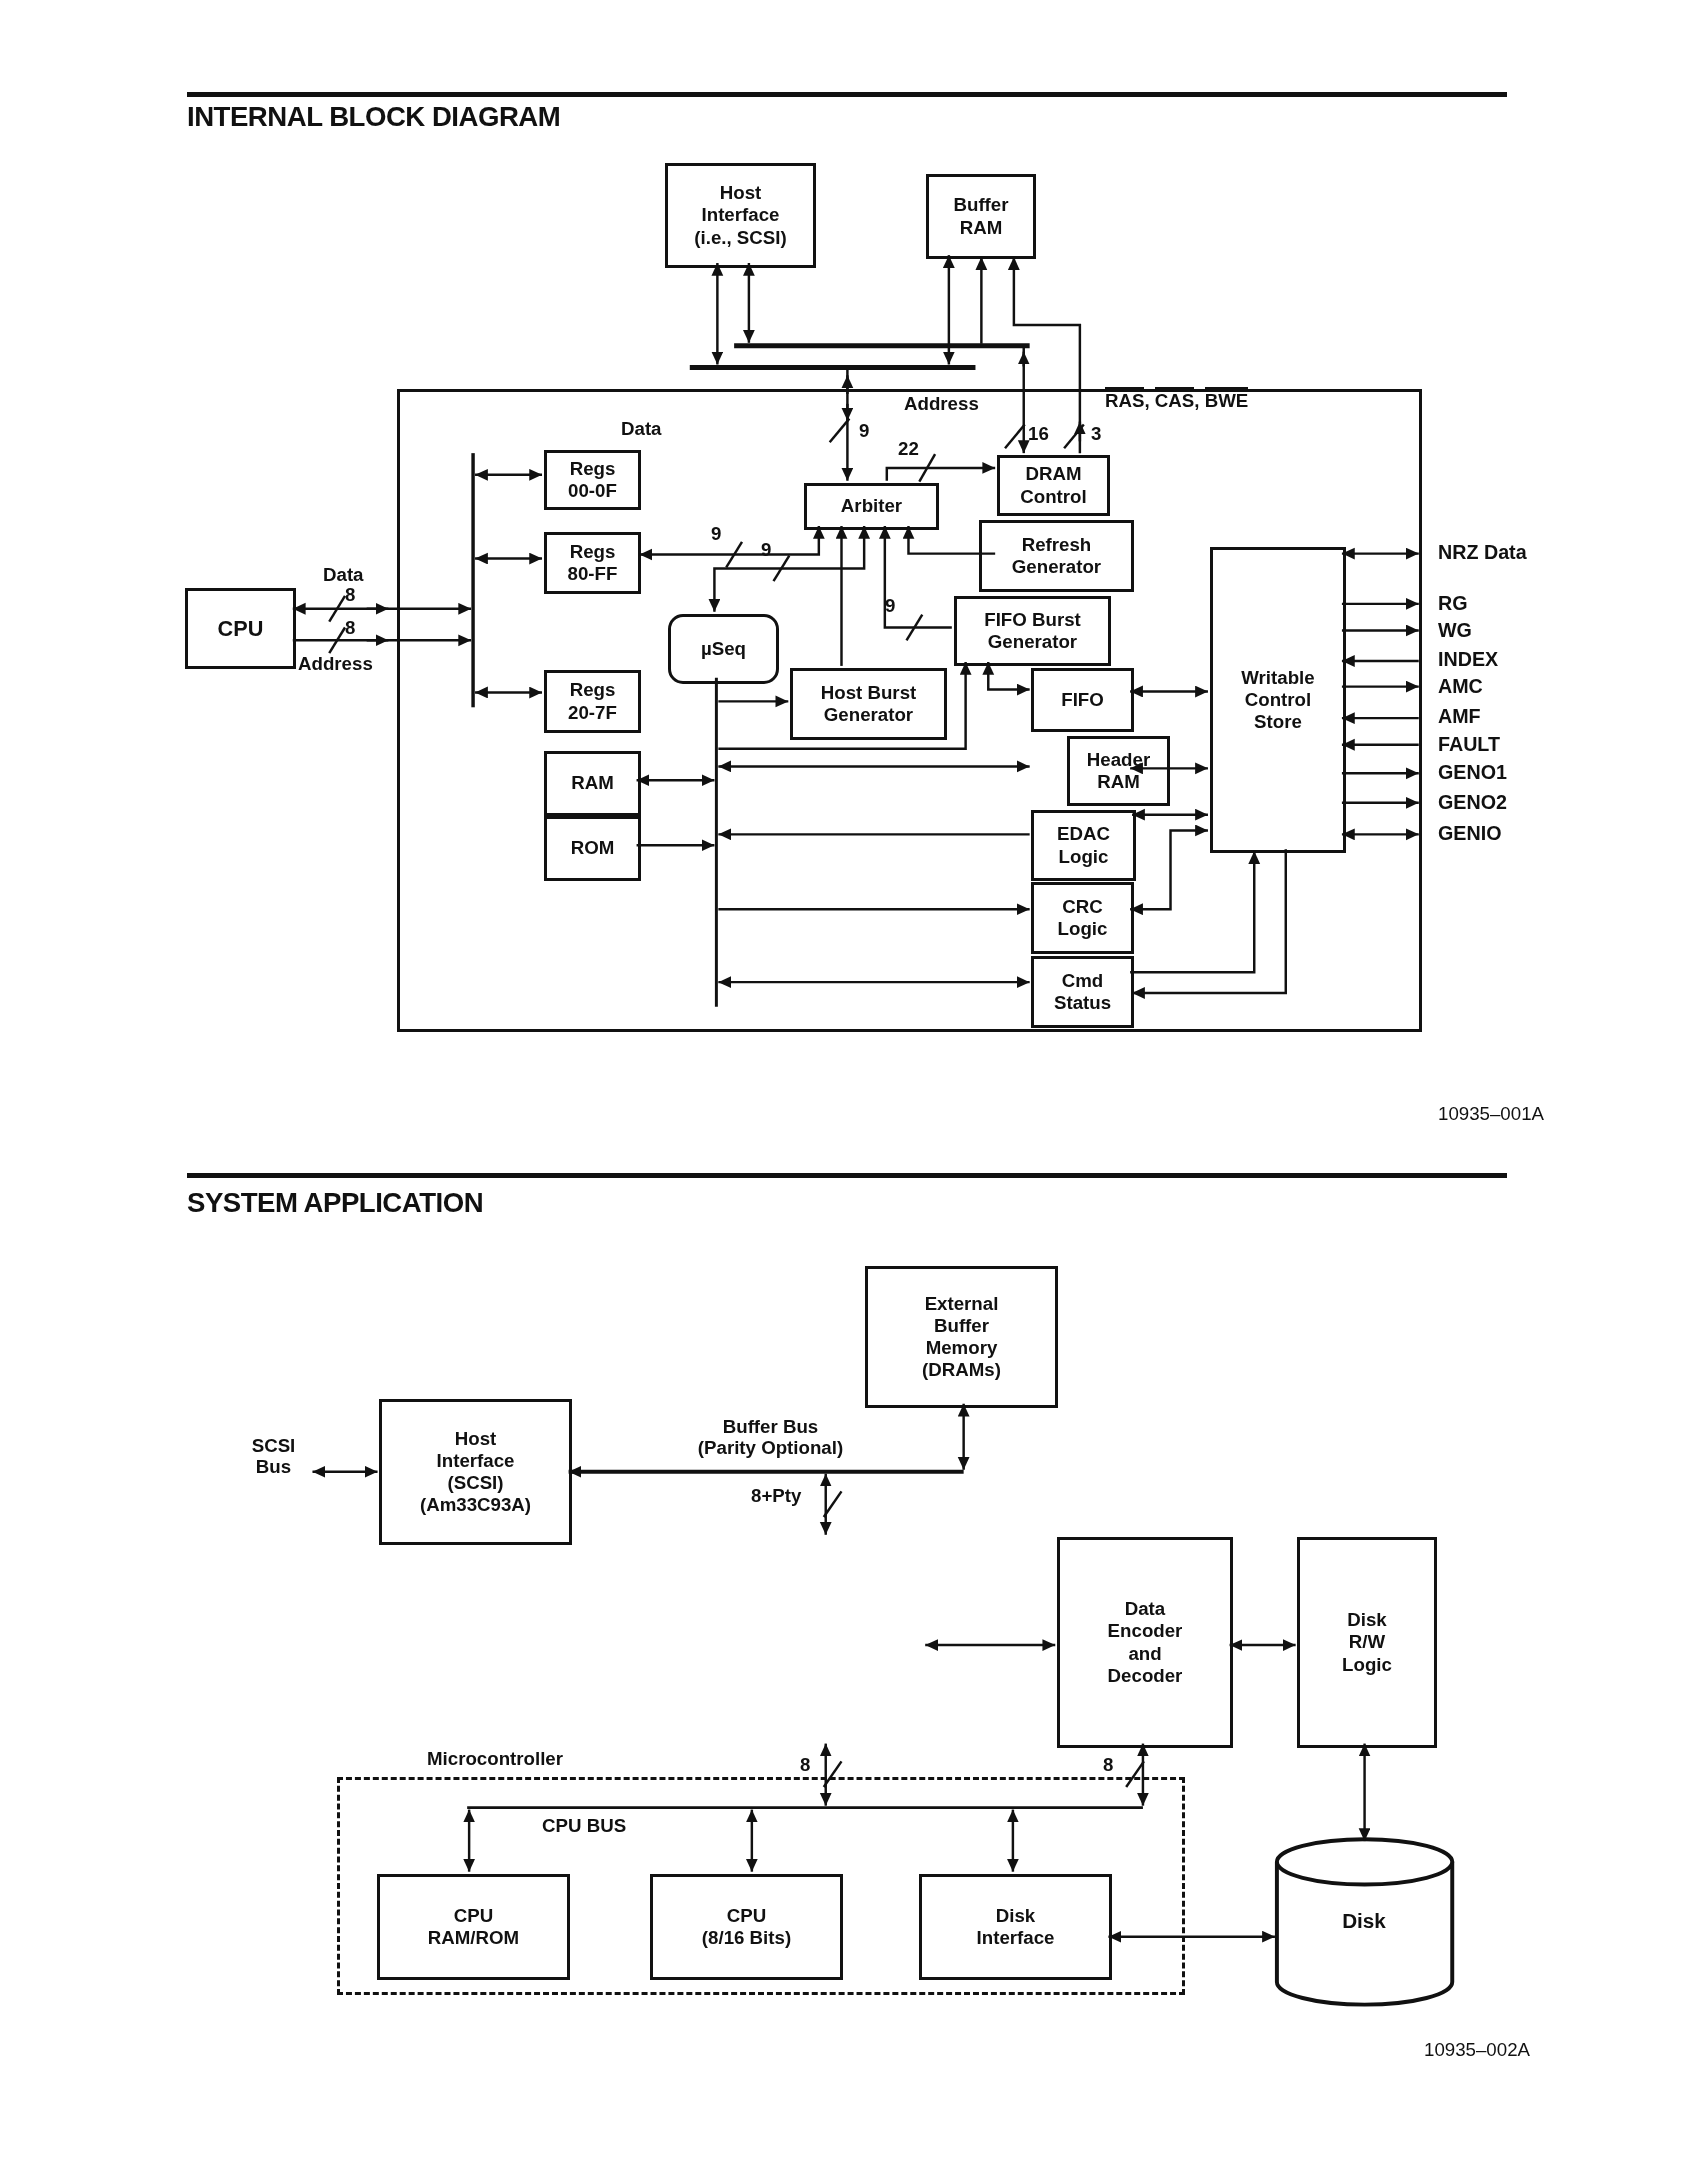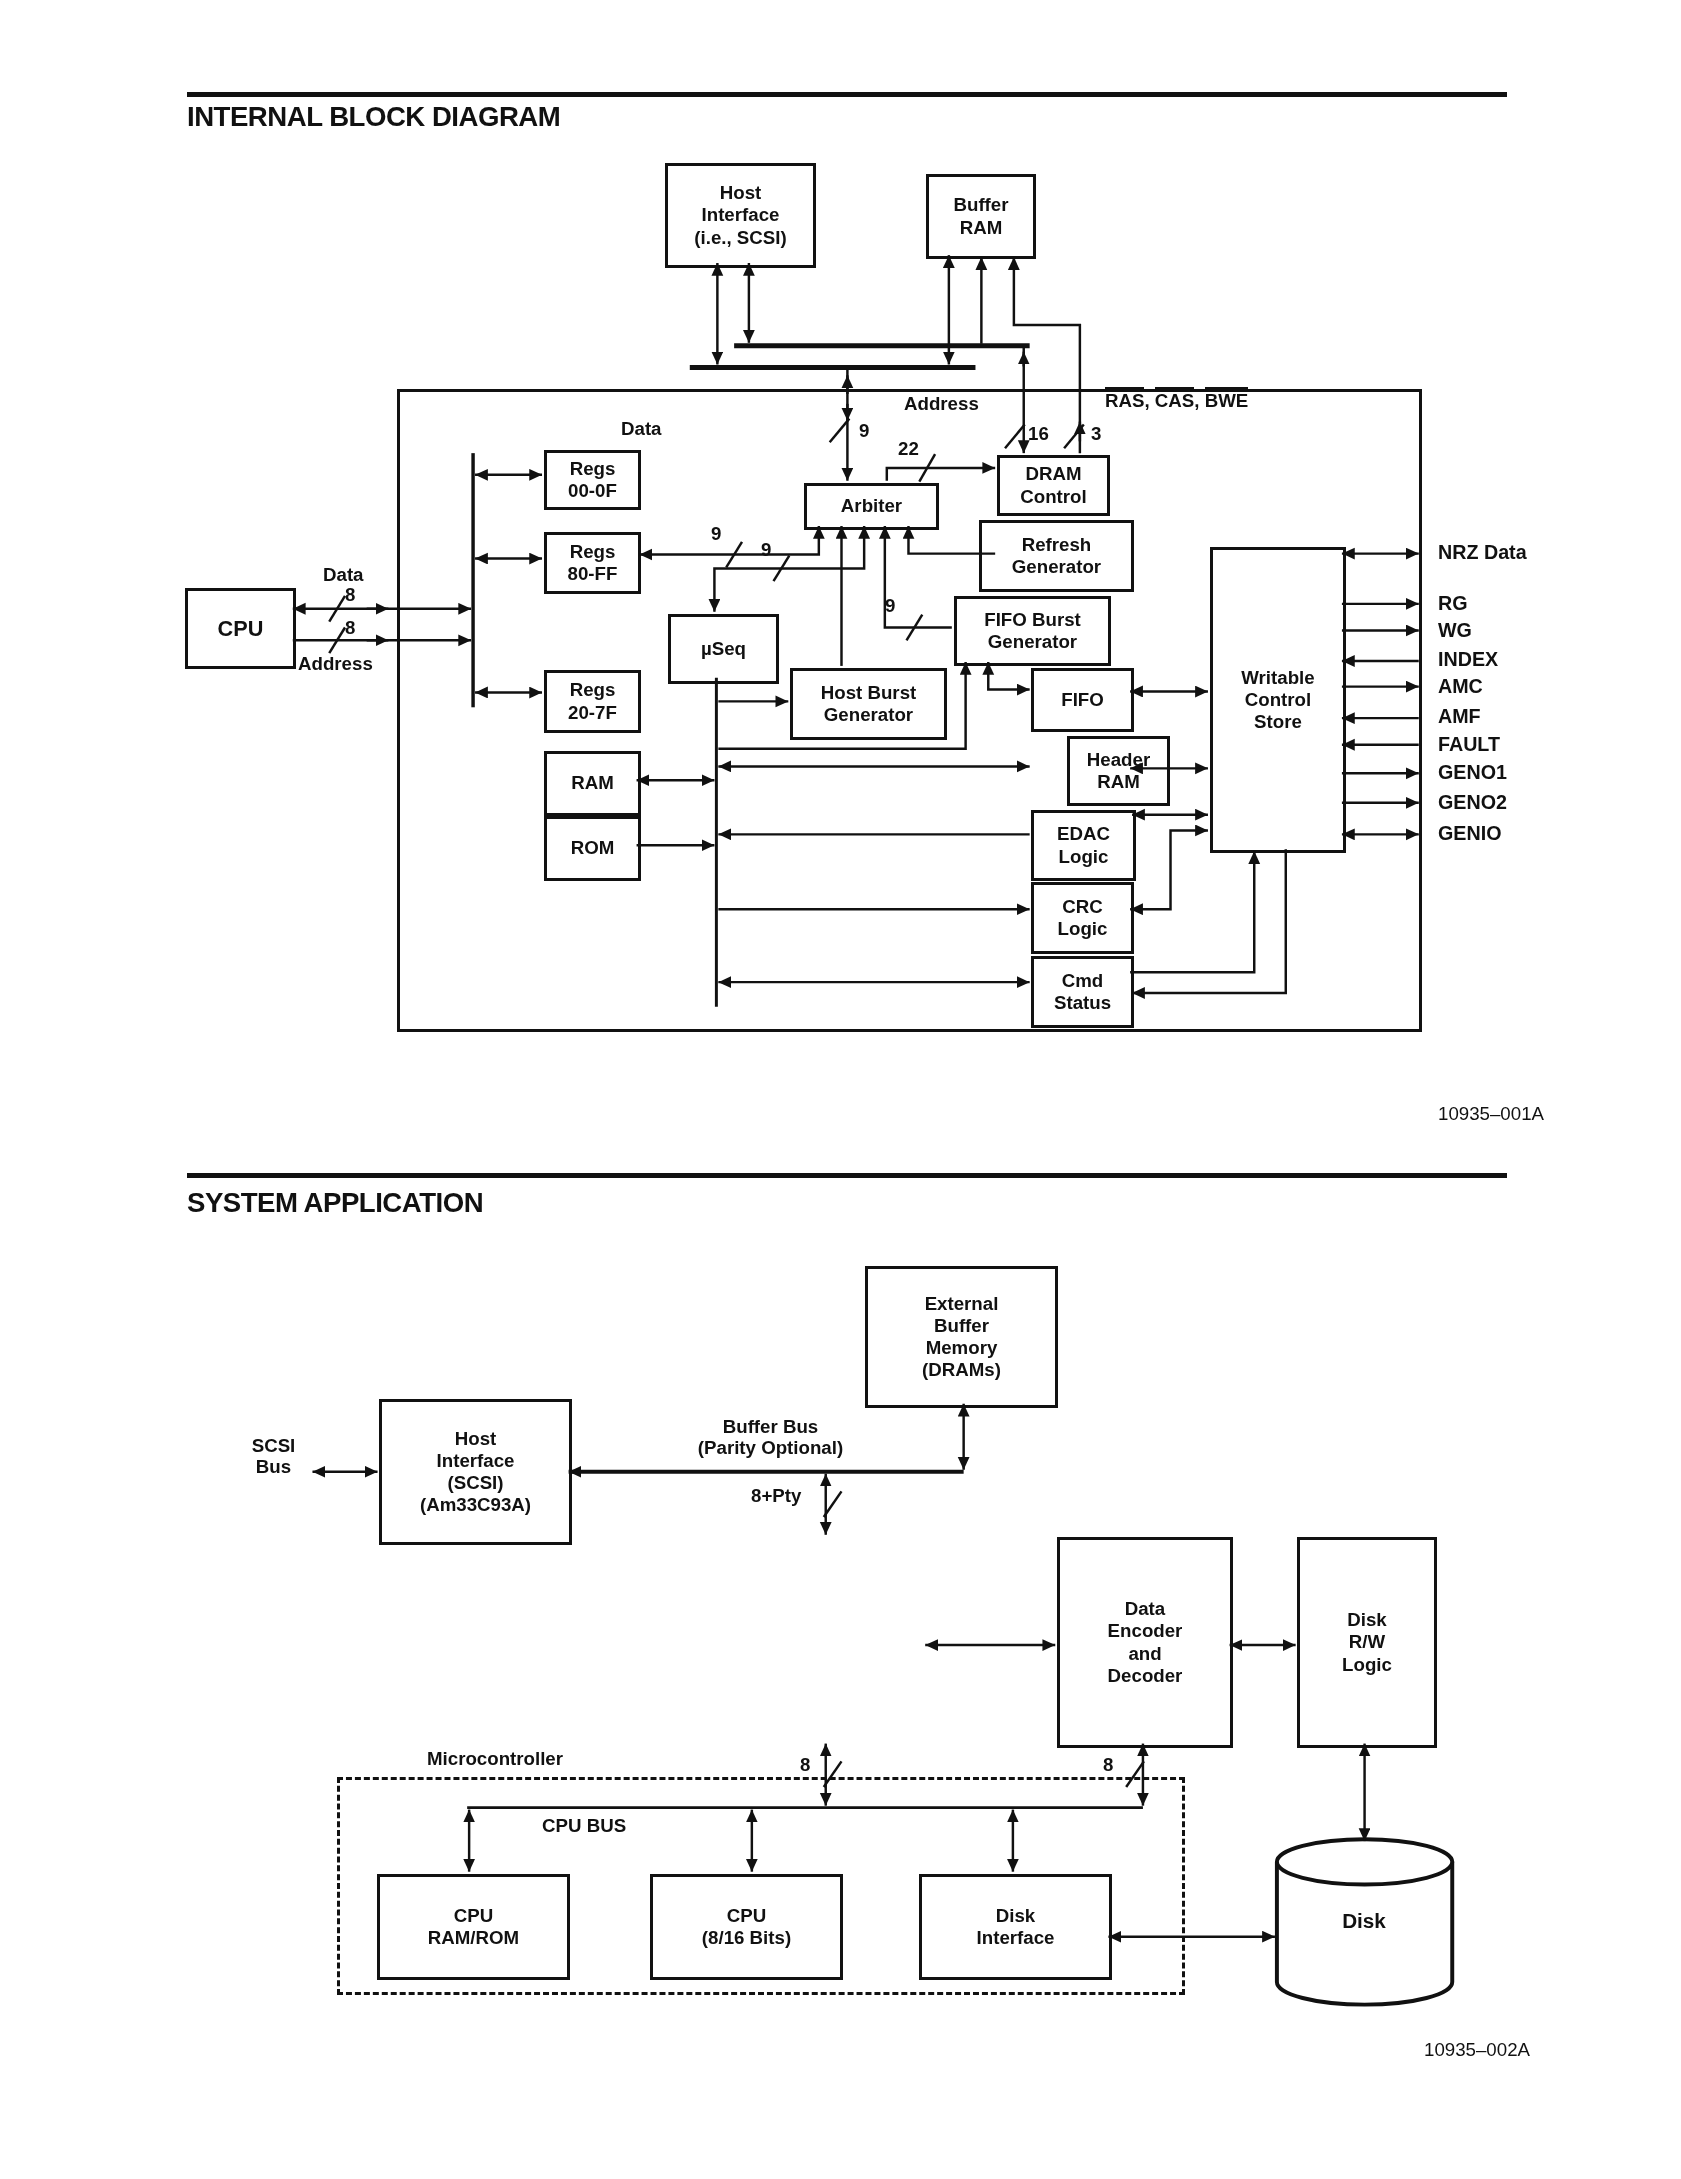--- a/index.html
+++ b/index.html
@@ -38,21 +38,21 @@
   <div class="box" style="left:185px;top:588px;width:105px;height:75px;font-size:21.7px;">CPU</div>
   <div class="box" style="left:544px;top:450px;width:91px;height:54px;">Regs
 00-0F</div>
   <div class="box" style="left:544px;top:532px;width:91px;height:56px;">Regs
 80-FF</div>
   <div class="box" style="left:544px;top:670px;width:91px;height:57px;">Regs
 20-7F</div>
   <div class="box" style="left:544px;top:751px;width:91px;height:59px;">RAM</div>
   <div class="box" style="left:544px;top:816px;width:91px;height:59px;">ROM</div>
   <div class="box" style="left:804px;top:483px;width:129px;height:41px;">Arbiter</div>
-  <div class="box" style="left:668px;top:614px;width:105px;height:64px;">µSeq</div>
+  <div class="box" style="left:668px;top:614px;width:105px;height:64px;border-radius:15px;">µSeq</div>
   <div class="box" style="left:997px;top:455px;width:107px;height:55px;">DRAM
 Control</div>
   <div class="box" style="left:971px;top:520px;width:149px;height:66px;margin-left:8px;">Refresh
 Generator</div>
   <div class="box" style="left:954px;top:596px;width:151px;height:64px;">FIFO Burst
 Generator</div>
   <div class="box" style="left:790px;top:668px;width:151px;height:66px;">Host Burst
 Generator</div>
   <div class="box" style="left:1031px;top:668px;width:97px;height:58px;">FIFO</div>
   <div class="box" style="left:1031px;top:736px;width:97px;height:64px;margin-left:36px;">Header

